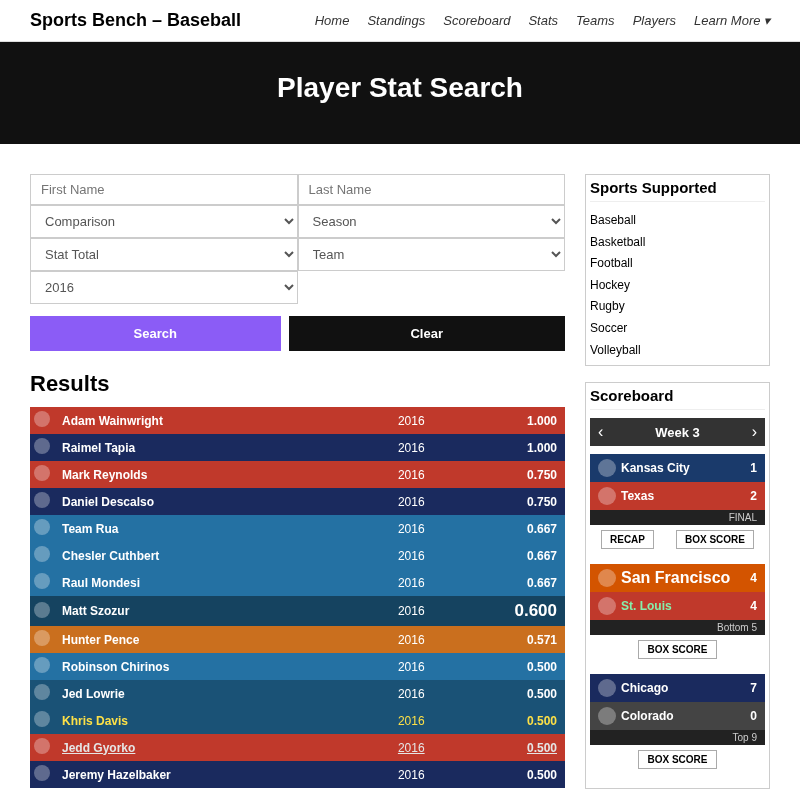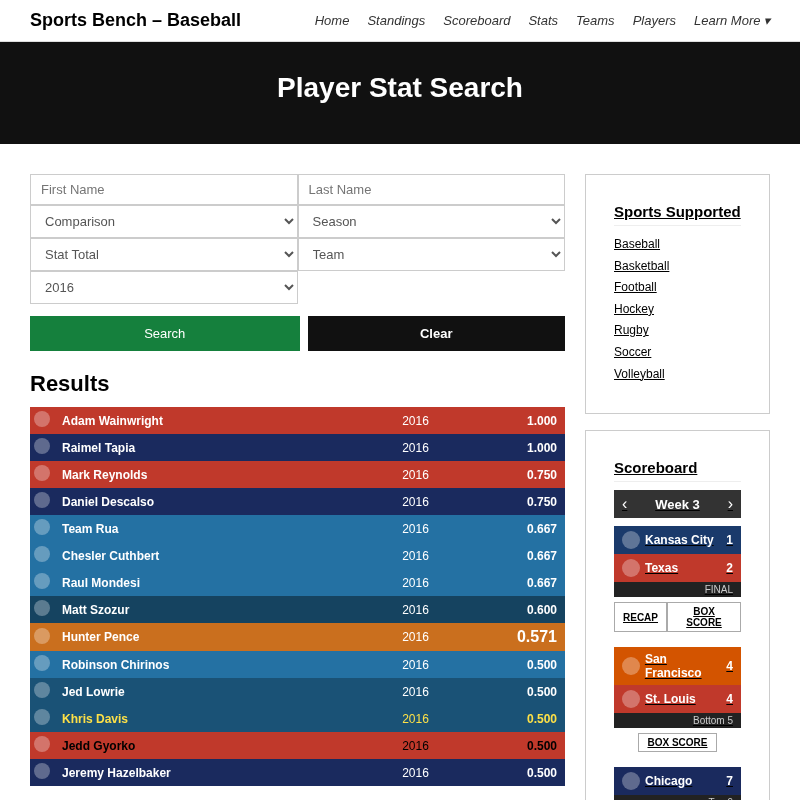--- a/index.html
+++ b/index.html
@@ -30,37 +30,37 @@
 
     
     .form-grid { display: grid; grid-template-columns: 1fr 1fr; gap: 0; margin-bottom: 12px; }
     .form-grid input, .form-grid select {
       width: 100%; padding: 7px 10px; border: 1px solid #ccc;
       font-size: 13px; background: #fff; color: #555;
     }
     .form-grid select { appearance: auto; }
     .button-row { display: flex; gap: 8px; }
     .btn-search {
-      background: #15803d; color: #fff; border: none; padding: 10px 36px;
-      font-size: 13px; font-weight: normal; cursor: pointer; flex: 1;
+      background: #8b5cf6; color: #fff; border: none; padding: 10px 17px;
+      font-size: 13px; font-weight: bold; cursor: pointer; flex: 1;
     }
     .btn-clear {
       background: #111; color: #fff; border: none; padding: 10px 30px;
       font-size: 13px; font-weight: bold; cursor: pointer; flex: 1;
     }
 
     
     .results-title { font-size: 22px; font-weight: bold; margin: 20px 0 10px; }
     .results-table { width: 100%; border-collapse: collapse; font-size: 12px; }
     .results-table tr { border-bottom: none; }
     .results-table td { padding: 5px 8px; }
 
     
     .sports-box, .scoreboard-box {
-      border: 1px solid #ccc; padding: 28px; margin-bottom: 16px; font-size: 12px; text-decoration: underline;
+      border: 1px solid #ccc; padding: 4px; margin-bottom: 16px; font-size: 12px;
     }
     .sports-box h3, .scoreboard-box h3 {
       font-size: 15px; font-weight: bold; margin-bottom: 8px; border-bottom: 1px solid #eee; padding-bottom: 5px;
     }
     .sports-list { list-style: none; line-height: 1.8; }
 
     
     .week-nav {
       display: flex; align-items: center; justify-content: space-between;
       background: #333; color: #fff; padding: 5px 8px; margin-bottom: 8px;
@@ -178,29 +178,29 @@
     <td style="font-weight:bold;font-size:12px;">Raul Mondesi</td>
     <td style="font-size:12px;text-align:right;">2016</td>
     <td style="font-size:12px;text-align:right;font-weight:bold;">0.667</td>
   </tr>
             <tr style="background: rgb(21, 67, 96); color: rgb(255, 255, 255);">
     <td style="width:22px;padding:4px 4px;">
       <span style="display:inline-block;width:16px;height:16px;border-radius:50%;background:rgba(255,255,255,0.3);text-align:center;line-height:16px;font-size:8px;"></span>
     </td>
     <td style="font-weight:bold;font-size:12px;">Matt Szozur</td>
     <td style="font-size:12px;text-align:right;">2016</td>
-    <td style="font-size:12px;text-align:right;font-weight:bold;">0.600</td>
+    <td style="font-size:17px;text-align:right;font-weight:bold;">0.600</td>
   </tr>
             <tr style="background: rgb(202, 111, 30); color: #ffffff;">
     <td style="width:22px;padding:4px 4px;">
       <span style="display:inline-block;width:16px;height:16px;border-radius:50%;background:rgba(255,255,255,0.3);text-align:center;line-height:16px;font-size:8px;"></span>
     </td>
     <td style="font-weight:bold;font-size:12px;">Hunter Pence</td>
     <td style="font-size:12px;text-align:right;">2016</td>
-    <td style="font-size:16px;text-align:right;font-weight:bold;">0.571</td>
+    <td style="font-size:12px;text-align:right;font-weight:bold;">0.571</td>
   </tr>
             <tr style="background: rgb(36, 113, 163); color: rgb(255, 255, 255);">
     <td style="width:22px;padding:4px 4px;">
       <span style="display:inline-block;width:16px;height:16px;border-radius:50%;background:rgba(255,255,255,0.3);text-align:center;line-height:16px;font-size:8px;"></span>
     </td>
     <td style="font-weight:bold;font-size:12px;">Robinson Chirinos</td>
     <td style="font-size:12px;text-align:right;">2016</td>
     <td style="font-size:12px;text-align:right;font-weight:bold;">0.500</td>
   </tr>
             <tr style="background: rgb(26, 82, 118); color: rgb(255, 255, 255);">
@@ -212,21 +212,21 @@
     <td style="font-size:12px;text-align:right;font-weight:bold;">0.500</td>
   </tr>
             <tr style="background: rgb(26, 82, 118); color: #fde047; padding-left: 41px;">
     <td style="width:22px;padding:4px 4px;">
       <span style="display:inline-block;width:16px;height:16px;border-radius:50%;background:rgba(255,255,255,0.3);text-align:center;line-height:16px;font-size:8px;"></span>
     </td>
     <td style="font-weight:bold;font-size:12px;">Khris Davis</td>
     <td style="font-size:12px;text-align:right;">2016</td>
     <td style="font-size:12px;text-align:right;font-weight:bold;">0.500</td>
   </tr>
-            <tr style="background: rgb(192, 57, 43); color: #000000;">
+            <tr style="background: rgb(192, 57, 43); color: #e5e5e5; text-decoration: underline;">
     <td style="width:22px;padding:4px 4px;">
       <span style="display:inline-block;width:16px;height:16px;border-radius:50%;background:rgba(255,255,255,0.3);text-align:center;line-height:16px;font-size:8px;"></span>
     </td>
     <td style="font-weight:bold;font-size:12px;">Jedd Gyorko</td>
     <td style="font-size:12px;text-align:right;">2016</td>
     <td style="font-size:12px;text-align:right;font-weight:bold;">0.500</td>
   </tr>
             <tr style="background: rgb(26, 42, 94); color: rgb(255, 255, 255);">
     <td style="width:22px;padding:4px 4px;">
       <span style="display:inline-block;width:16px;height:16px;border-radius:50%;background:rgba(255,255,255,0.3);text-align:center;line-height:16px;font-size:8px;"></span>
@@ -280,46 +280,53 @@
       <span style="color:#fff;font-weight:bold;">2</span>
     </div>
     <div style="text-align:right;padding:2px 8px;font-size:10px;color:#ccc;background:#222;">FINAL</div>
     <div style="display:flex;justify-content:space-around;background:#fff;padding:5px 0;">
               <button style="background:#fff;border:1px solid #aaa;padding:3px 8px;font-size:10px;font-weight:bold;cursor:pointer;">RECAP</button>
               <button style="background:#fff;border:1px solid #aaa;padding:3px 8px;font-size:10px;font-weight:bold;cursor:pointer;">BOX SCORE</button>
             </div>
   </div>
           <div style="margin-bottom: 10px;">
     <div style="display:flex;align-items:center;justify-content:space-between;padding:5px 8px;background:#d35400;">
-      <div style="display:flex;align-items:center;gap:5px;color:#fff;font-size:12px;font-weight:bold;">
+      <div style="display:flex;align-items:center;gap:5px;color:#fff;font-size:16px;font-weight:bold;">
         <span style="display:inline-block;width:18px;height:18px;border-radius:50%;background:rgba(255,255,255,0.3);text-align:center;line-height:18px;font-size:8px;"></span>
         <span>San Francisco</span>
       </div>
       <span style="color:#fff;font-weight:bold;">4</span>
     </div>
     <div style="display:flex;align-items:center;justify-content:space-between;padding:5px 8px;background:#c0392b;">
-      <div style="display:flex;align-items:center;gap:5px;color:#ffffff;font-size:12px;font-weight:bold;">
+      <div style="display:flex;align-items:center;gap:5px;color:#86efac;font-size:12px;font-weight:bold;">
         <span style="display:inline-block;width:18px;height:18px;border-radius:50%;background:rgba(255,255,255,0.3);text-align:center;line-height:18px;font-size:8px;"></span>
         <span>St. Louis</span>
       </div>
       <span style="color:#fff;font-weight:bold;">4</span>
     </div>
     <div style="text-align:right;padding:2px 8px;font-size:10px;color:#ccc;background:#222;">Bottom 5</div>
     <div style="display:flex;justify-content:space-around;background:#fff;padding:5px 0;">
               <button style="background:#fff;border:1px solid #aaa;padding:3px 8px;font-size:10px;font-weight:bold;cursor:pointer;">BOX SCORE</button>
             </div>
   </div>
           <div style="margin-bottom: 10px;">
     <div style="display:flex;align-items:center;justify-content:space-between;padding:5px 8px;background:#1a2a5e;">
       <div style="display:flex;align-items:center;gap:5px;color:#fff;font-size:12px;font-weight:bold;">
         <span style="display:inline-block;width:18px;height:18px;border-radius:50%;background:rgba(255,255,255,0.3);text-align:center;line-height:18px;font-size:8px;"></span>
         <span>Chicago</span>
       </div>
       <span style="color:#fff;font-weight:bold;">7</span>
     </div>
+    <div style="display:flex;align-items:center;justify-content:space-between;padding:5px 8px;background:#444;">
+      <div style="display:flex;align-items:center;gap:5px;color:#fff;font-size:12px;font-weight:bold;">
+        <span style="display:inline-block;width:18px;height:18px;border-radius:50%;background:rgba(255,255,255,0.3);text-align:center;line-height:18px;font-size:8px;"></span>
+        <span>Colorado</span>
+      </div>
+      <span style="color:#fff;font-weight:bold;">0</span>
+    </div>
     <div style="text-align:right;padding:2px 8px;font-size:10px;color:#ccc;background:#222;">Top 9</div>
     <div style="display:flex;justify-content:space-around;background:#fff;padding:5px 0;">
               <button style="background:#fff;border:1px solid #aaa;padding:3px 8px;font-size:10px;font-weight:bold;cursor:pointer;">BOX SCORE</button>
             </div>
   </div>
         </div>
     </div>
   </div>
 </div>
 

